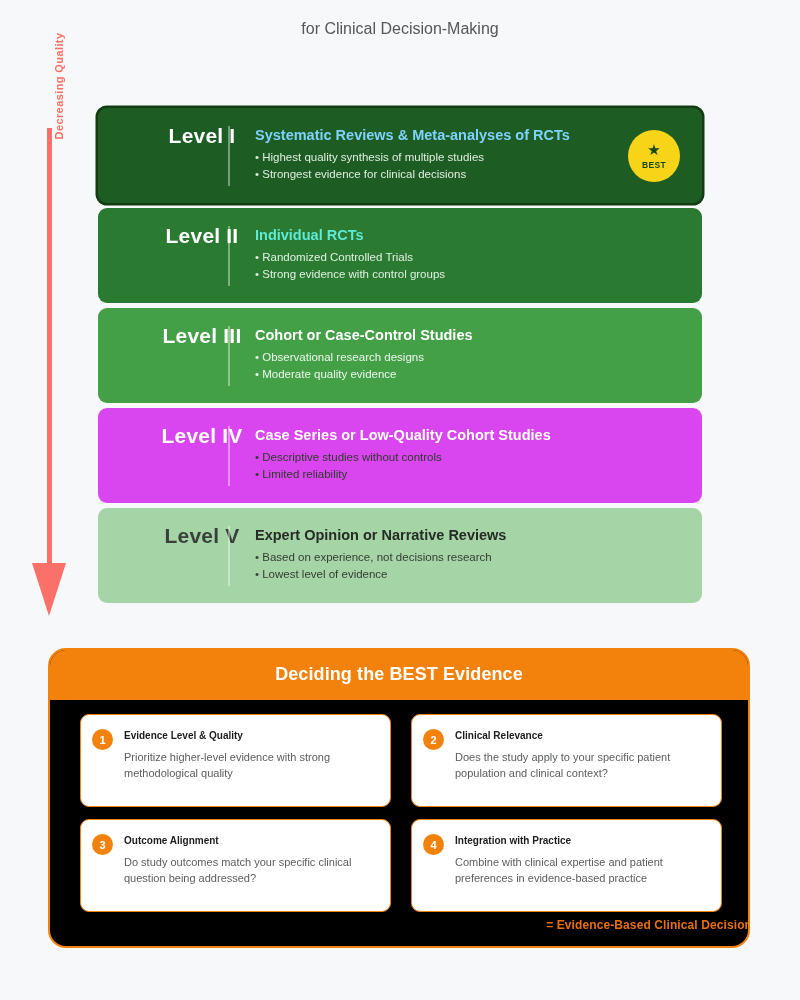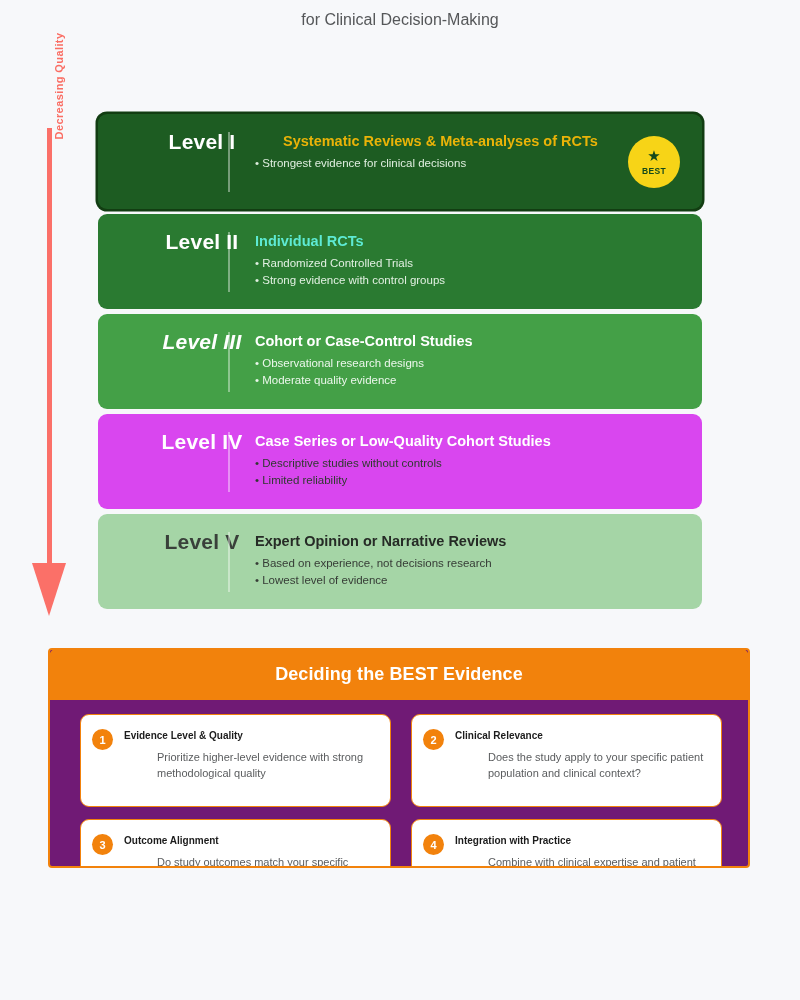--- a/index.html
+++ b/index.html
@@ -27,21 +27,21 @@
     font-size: 27px;
     font-weight: bold;
     color: #1a1a1a;
     letter-spacing: -0.2px;
     line-height: 34px;
   }
   #page-subtitle {
     font-size: 16px;
     color: #555759;
     line-height: 22px;
-    margin-top: 1px;
+    margin-top: 10px;
   }
 
   
   #quality-arrow-group {
     position: absolute;
     left: 28px;
     top: 18px;
     width: 52px;
     height: 590px;
   }
@@ -75,21 +75,21 @@
     height: 0;
     border-left: 17px solid transparent;
     border-right: 17px solid transparent;
     border-top: 53px solid #fb7068;
   }
 
   
   #levels {
     position: absolute;
     left: 98px;
-    top: 114px;
+    top: 108px;
     width: 604px;
   }
   .level-bar {
     position: relative;
     width: 604px;
     height: 95px;
     border-radius: 9px;
     margin-bottom: 5px;
     box-sizing: border-box;
     overflow: hidden;
@@ -159,24 +159,24 @@
     letter-spacing: 0.3px;
     margin-top: 3px;
   }
 
   
   #decision-panel {
     position: absolute;
     left: 48px;
     top: 648px;
     width: 702px;
-    height: 220px;
-    border-radius: 4px;
+    height: 300px;
+    border-radius: 18px;
     border: 2px solid #f2820c;
-    background: #701a75;
+    background: #000000;
     box-sizing: border-box;
     overflow: hidden;
   }
   #decision-panel-header {
     position: absolute;
     left: -2px;
     top: -2px;
     width: 702px;
     height: 52px;
     background: #f2820c;
@@ -233,21 +233,20 @@
     color: #1c1c1c;
   }
   .criteria-desc {
     position: absolute;
     left: 43px;
     top: 35px;
     right: 10px;
     font-size: 11px;
     line-height: 15.5px;
     color: #5a5c5e;
-    margin-left: 33px;
   }
   #decision-footer {
     position: absolute;
     left: 0;
     top: 268px;
     width: 702px;
     text-align: right;
     font-size: 12px;
     font-weight: bold;
     color: #e8700a;
@@ -265,39 +264,40 @@
   <div id="quality-arrow-label">Decreasing Quality</div>
   <div id="quality-arrow-shaft"></div>
   <div id="quality-arrow-head"></div>
 </div>
 
 <div id="levels">
     <div class="level-bar highlighted" style="background: rgb(29, 92, 34);">
       <div class="level-roman" style="color: rgb(255, 255, 255);">Level I</div>
       <div class="level-divider"></div>
       <div class="level-body">
-        <div class="level-heading" style="color: #eab308; margin-left: 28px;">Systematic Reviews &amp; Meta-analyses of RCTs</div>
+        <div class="level-heading" style="color: #7dd3fc;">Systematic Reviews &amp; Meta-analyses of RCTs</div>
+        <div class="level-point" style="color: rgb(223, 238, 223);">• Highest quality synthesis of multiple studies</div>
         <div class="level-point" style="color: rgb(223, 238, 223);">• Strongest evidence for clinical decisions</div>
       </div>
       <div id="best-badge" style="background: rgb(247, 212, 23);">
         <div id="best-badge-star" style="color: rgb(20, 73, 27);">★</div>
         <div id="best-badge-label" style="color: rgb(20, 73, 27);">BEST</div>
       </div>
     </div>
     <div class="level-bar" style="background: rgb(42, 122, 49);">
       <div class="level-roman" style="color: rgb(255, 255, 255);">Level II</div>
       <div class="level-divider"></div>
       <div class="level-body">
         <div class="level-heading" style="color: #5eead4;">Individual RCTs</div>
         <div class="level-point" style="color: rgb(226, 240, 226);">• Randomized Controlled Trials</div>
         <div class="level-point" style="color: rgb(226, 240, 226);">• Strong evidence with control groups</div>
       </div>
     </div>
     <div class="level-bar" style="background: rgb(68, 160, 71);">
-      <div class="level-roman" style="color: rgb(255, 255, 255); font-style: italic;">Level III</div>
+      <div class="level-roman" style="color: rgb(255, 255, 255);">Level III</div>
       <div class="level-divider"></div>
       <div class="level-body">
         <div class="level-heading" style="color: rgb(255, 255, 255);">Cohort or Case-Control Studies</div>
         <div class="level-point" style="color: rgb(236, 247, 236);">• Observational research designs</div>
         <div class="level-point" style="color: rgb(236, 247, 236);">• Moderate quality evidence</div>
       </div>
     </div>
     <div class="level-bar" style="background: #d946ef;">
       <div class="level-roman" style="color: rgb(255, 255, 255);">Level IV</div>
       <div class="level-divider"></div>

